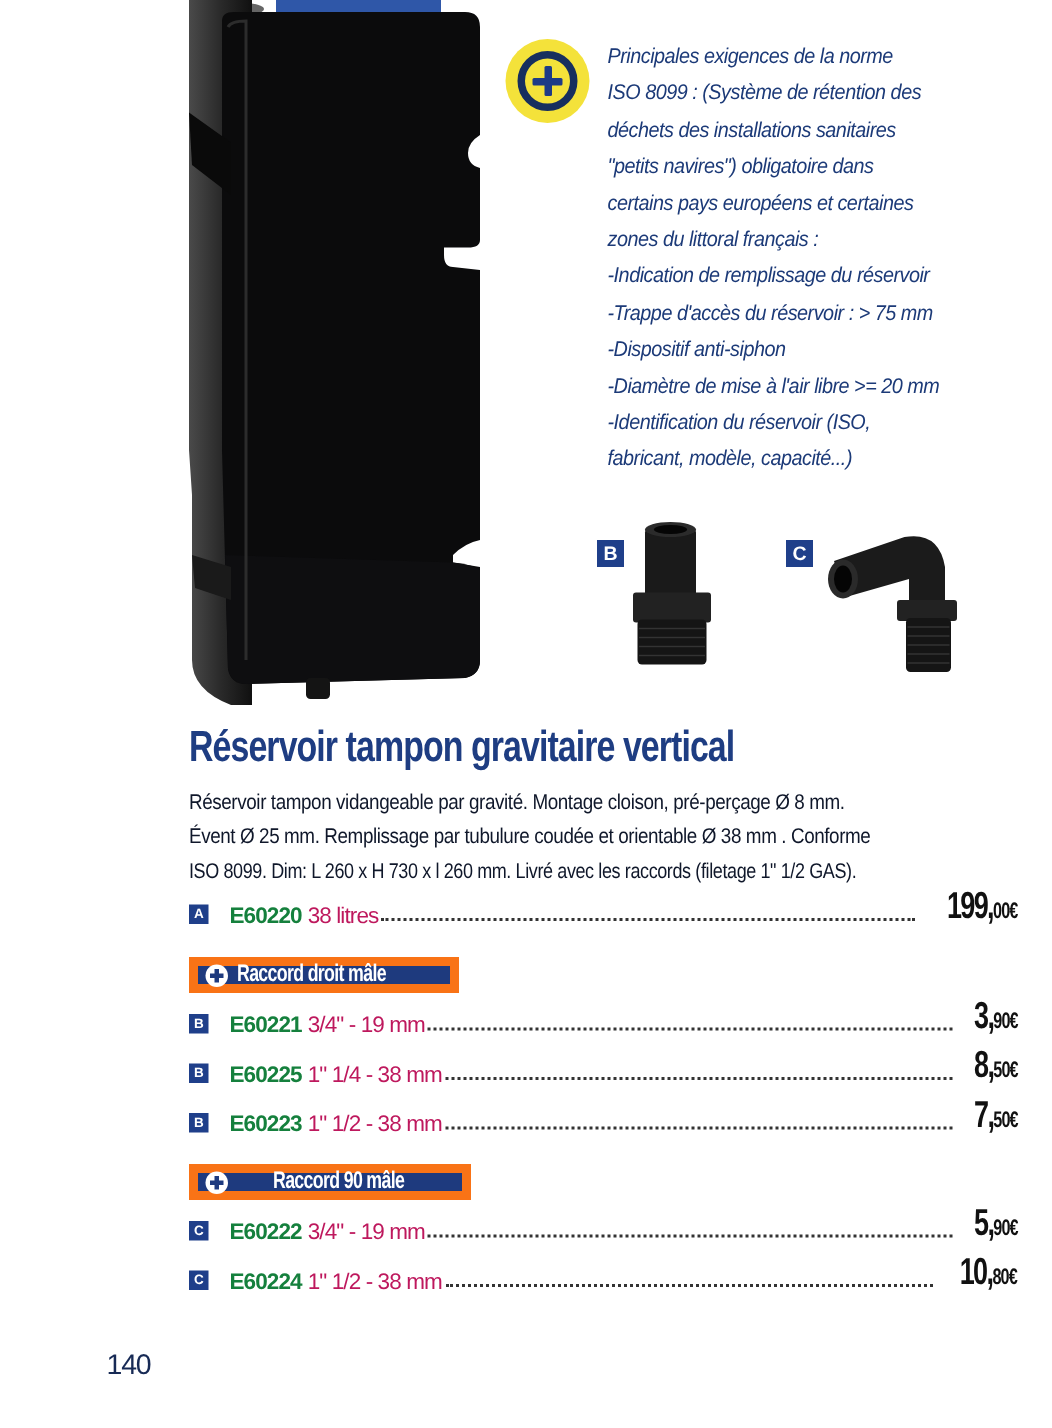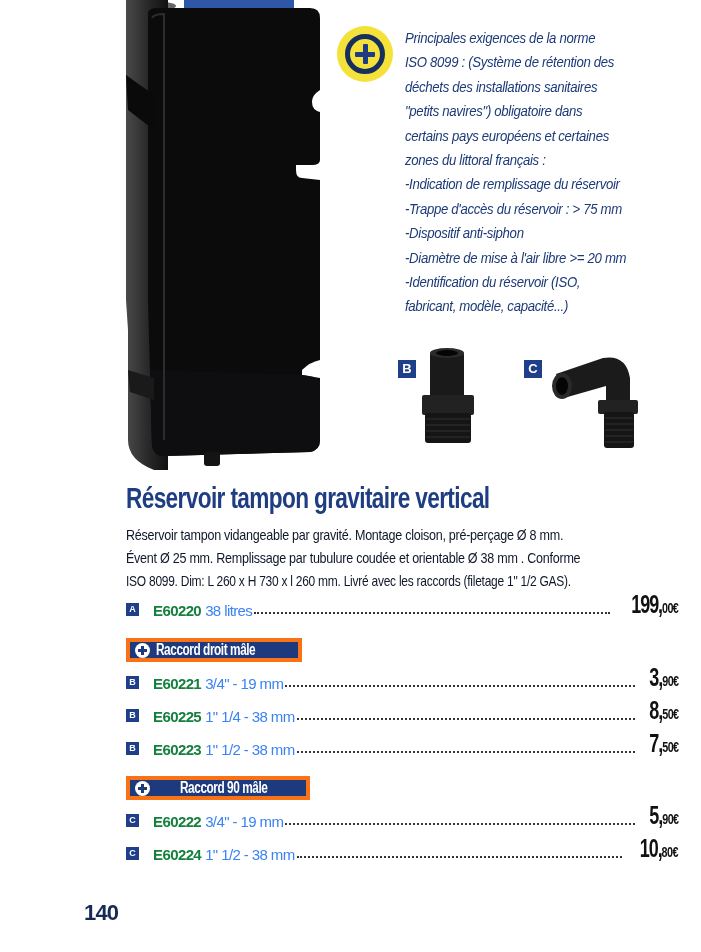--- a/index.html
+++ b/index.html
@@ -64,51 +64,51 @@
       position: absolute; left: 126px; width: 552px; height: 24px; display: flex; align-items: flex-end;
     }
     .row .tag {
       width: 13px; height: 13px; background: #1f3f8a; color: #fff; flex: none;
       font: bold 9px/13px "Liberation Sans", sans-serif; text-align: center; margin-right: 4px; margin-bottom: 4px;
     }
     .row .ref {
       font-weight: bold; font-size: 15px; color: #15803d; letter-spacing: -0.6px; margin-bottom: 1px; flex: none; margin-left: 10px;
     }
     .row .spec {
-      font-size: 15px; color: #3b82f6; letter-spacing: -0.6px; margin-left: 4px; margin-bottom: 1px; flex: none;
+      font-size: 15px; color: #be185d; letter-spacing: -0.6px; margin-left: 4px; margin-bottom: 1px; flex: none;
     }
     .row .dots {
       flex: 1; border-bottom: 2px dotted #333; margin: 0 3px 6px 2px; height: 0;
     }
     .row .price {
       flex: none; font-weight: bold; font-size: 25px; color: #111; letter-spacing: -1.5px; line-height: 24px;
       transform: scaleX(0.72); transform-origin: right bottom;
     }
     .row .price small { font-size: 15px; letter-spacing: -0.8px; }
 
     
     .section-header {
-      position: absolute; left: 126px; height: 24px; background: #1e3a7e; border: 4px solid #f97316;
+      position: absolute; left: 126px; height: 24px; background: #1e3a7e; border: 6px solid #f97316;
       display: flex; align-items: center; padding: 0 8px 0 5px; box-sizing: border-box;
     }
     .section-header .plus {
       width: 15px; height: 15px; border-radius: 50%; background: #fff; position: relative; flex: none; margin-right: 6px;
     }
     .section-header .plus::before, .section-header .plus::after {
       content: ""; position: absolute; background: #1e3a7e;
     }
     .section-header .plus::before { left: 6px; top: 3px; width: 3px; height: 9px; }
     .section-header .plus::after { left: 3px; top: 6px; width: 9px; height: 3px; }
     .section-header .label {
       color: #fff; font-weight: bold; font-size: 16px; letter-spacing: -0.6px; white-space: nowrap;
       transform: scaleX(0.74); transform-origin: left center; display: inline-block;
     }
 
     .page-number {
-      position: absolute; left: 84px; top: 900px; font-weight: bold; font-size: 22px; color: #172a55;
+      position: absolute; left: 71px; top: 900px; font-weight: normal; font-size: 19px; color: #172a55;
       letter-spacing: -0.8px;
     }
   </style>
 </head>
 <body>
 
 <div class="tank">
   <svg viewBox="0 0 210 470" xmlns="http://www.w3.org/2000/svg">
     <defs>
       <linearGradient id="side" x1="0" x2="1">

